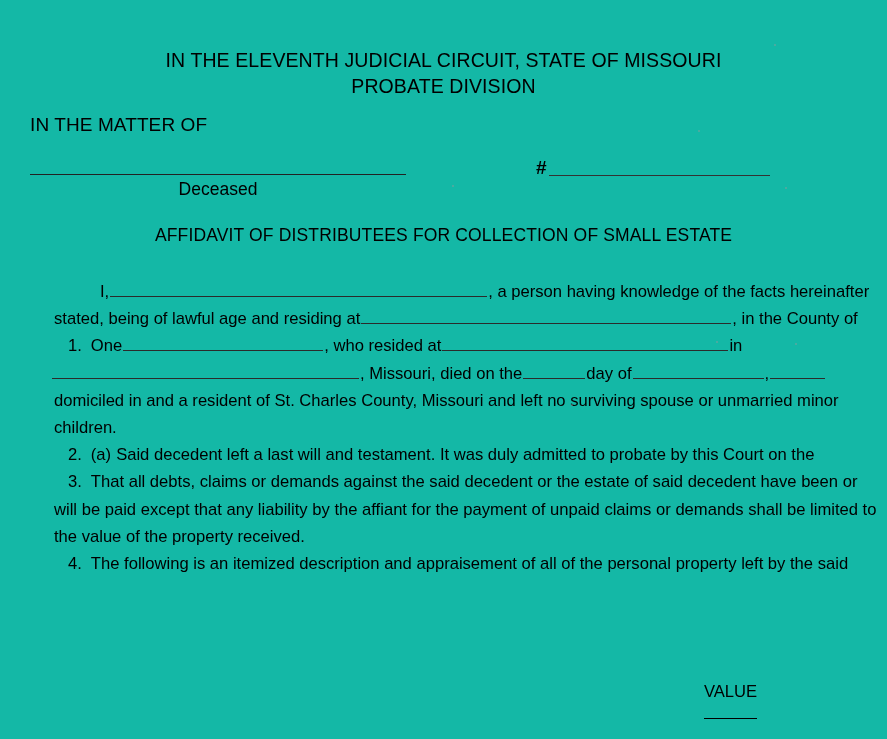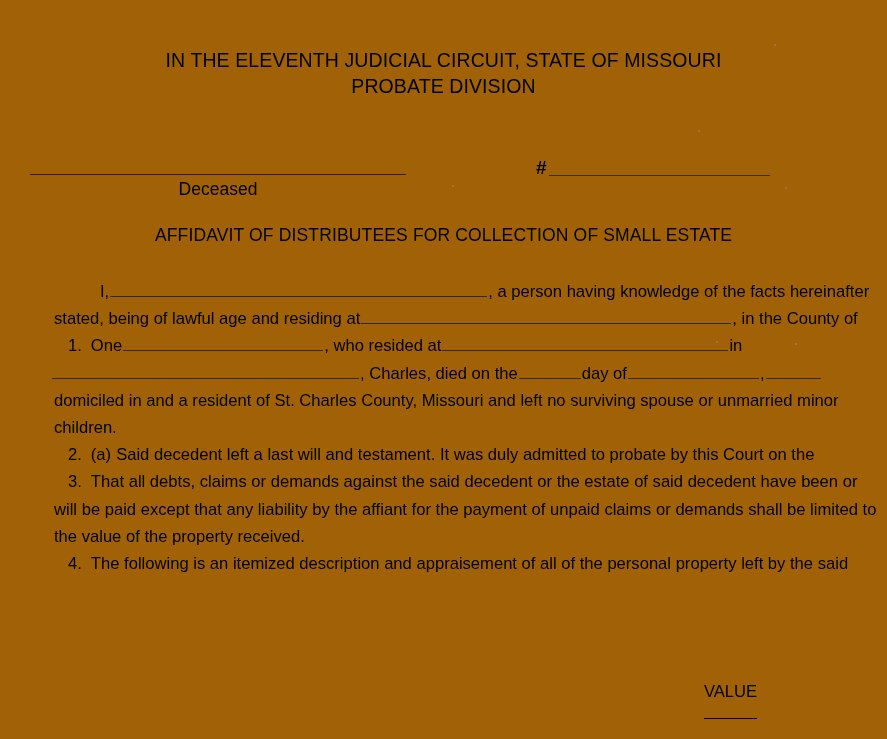--- a/index.html
+++ b/index.html
@@ -14,21 +14,21 @@
     overflow: hidden;
     font-family: "Liberation Sans", sans-serif;
     color: #000000;
     -webkit-font-smoothing: antialiased;
   }
 
   .page {
     position: relative;
     width: 887px;
     height: 739px;
-    background: #a16207;
+    background: #14b8a6;
   }
 
   
   .court-header {
     position: absolute;
     left: 0;
     top: 47px;
     width: 887px;
     text-align: center;
     font-size: 19.5px;
@@ -160,20 +160,21 @@
 </head>
 <body>
 
 <div class="page">
 
   <div class="court-header">
     <span class="court-header-line">IN THE ELEVENTH JUDICIAL CIRCUIT, STATE OF MISSOURI</span>
     <span class="court-header-line">PROBATE DIVISION</span>
   </div>
 
+  <div class="matter-of">IN THE MATTER OF</div>
 
   <div class="deceased-row">
     <div class="deceased-rule"></div>
     <div class="deceased-caption">Deceased</div>
     <div class="case-hash">#</div>
     <div class="case-rule"></div>
   </div>
 
   <div class="doc-title">AFFIDAVIT OF DISTRIBUTEES FOR COLLECTION OF SMALL ESTATE</div>
 
@@ -186,21 +187,21 @@
     <div class="ln ln-left">
       <span>stated, being of lawful age and residing at</span><span class="blank" style="width:370px;"></span><span>, in the County of</span>
     </div>
 
 
     <div class="ln indent-2">
       <span>1.</span><span style="display:inline-block;width:9px;"></span><span>One</span><span class="blank" style="width:200px;"></span><span>, who resided at</span><span class="blank" style="width:286px;"></span><span>in</span>
     </div>
 
     <div class="ln">
-      <span class="blank" style="width:307px;margin-left:28px;"></span><span>, Charles, died on the</span><span class="blank" style="width:62px;"></span><span>day of</span><span class="blank" style="width:131px;"></span><span>,</span><span class="blank" style="width:55px;"></span>
+      <span class="blank" style="width:307px;margin-left:28px;"></span><span>, Missouri, died on the</span><span class="blank" style="width:62px;"></span><span>day of</span><span class="blank" style="width:131px;"></span><span>,</span><span class="blank" style="width:55px;"></span>
     </div>
 
     <div class="ln ln-left">domiciled in and a resident of St. Charles County, Missouri and left no surviving spouse or unmarried minor</div>
 
     <div class="ln ln-left">children.</div>
 
     <div class="ln indent-2">
       <span>2.</span><span style="display:inline-block;width:9px;"></span><span>(a)</span><span style="display:inline-block;width:5px;"></span><span>Said decedent left a last will and testament. It was duly admitted to probate by this Court on the</span>
     </div>
 

